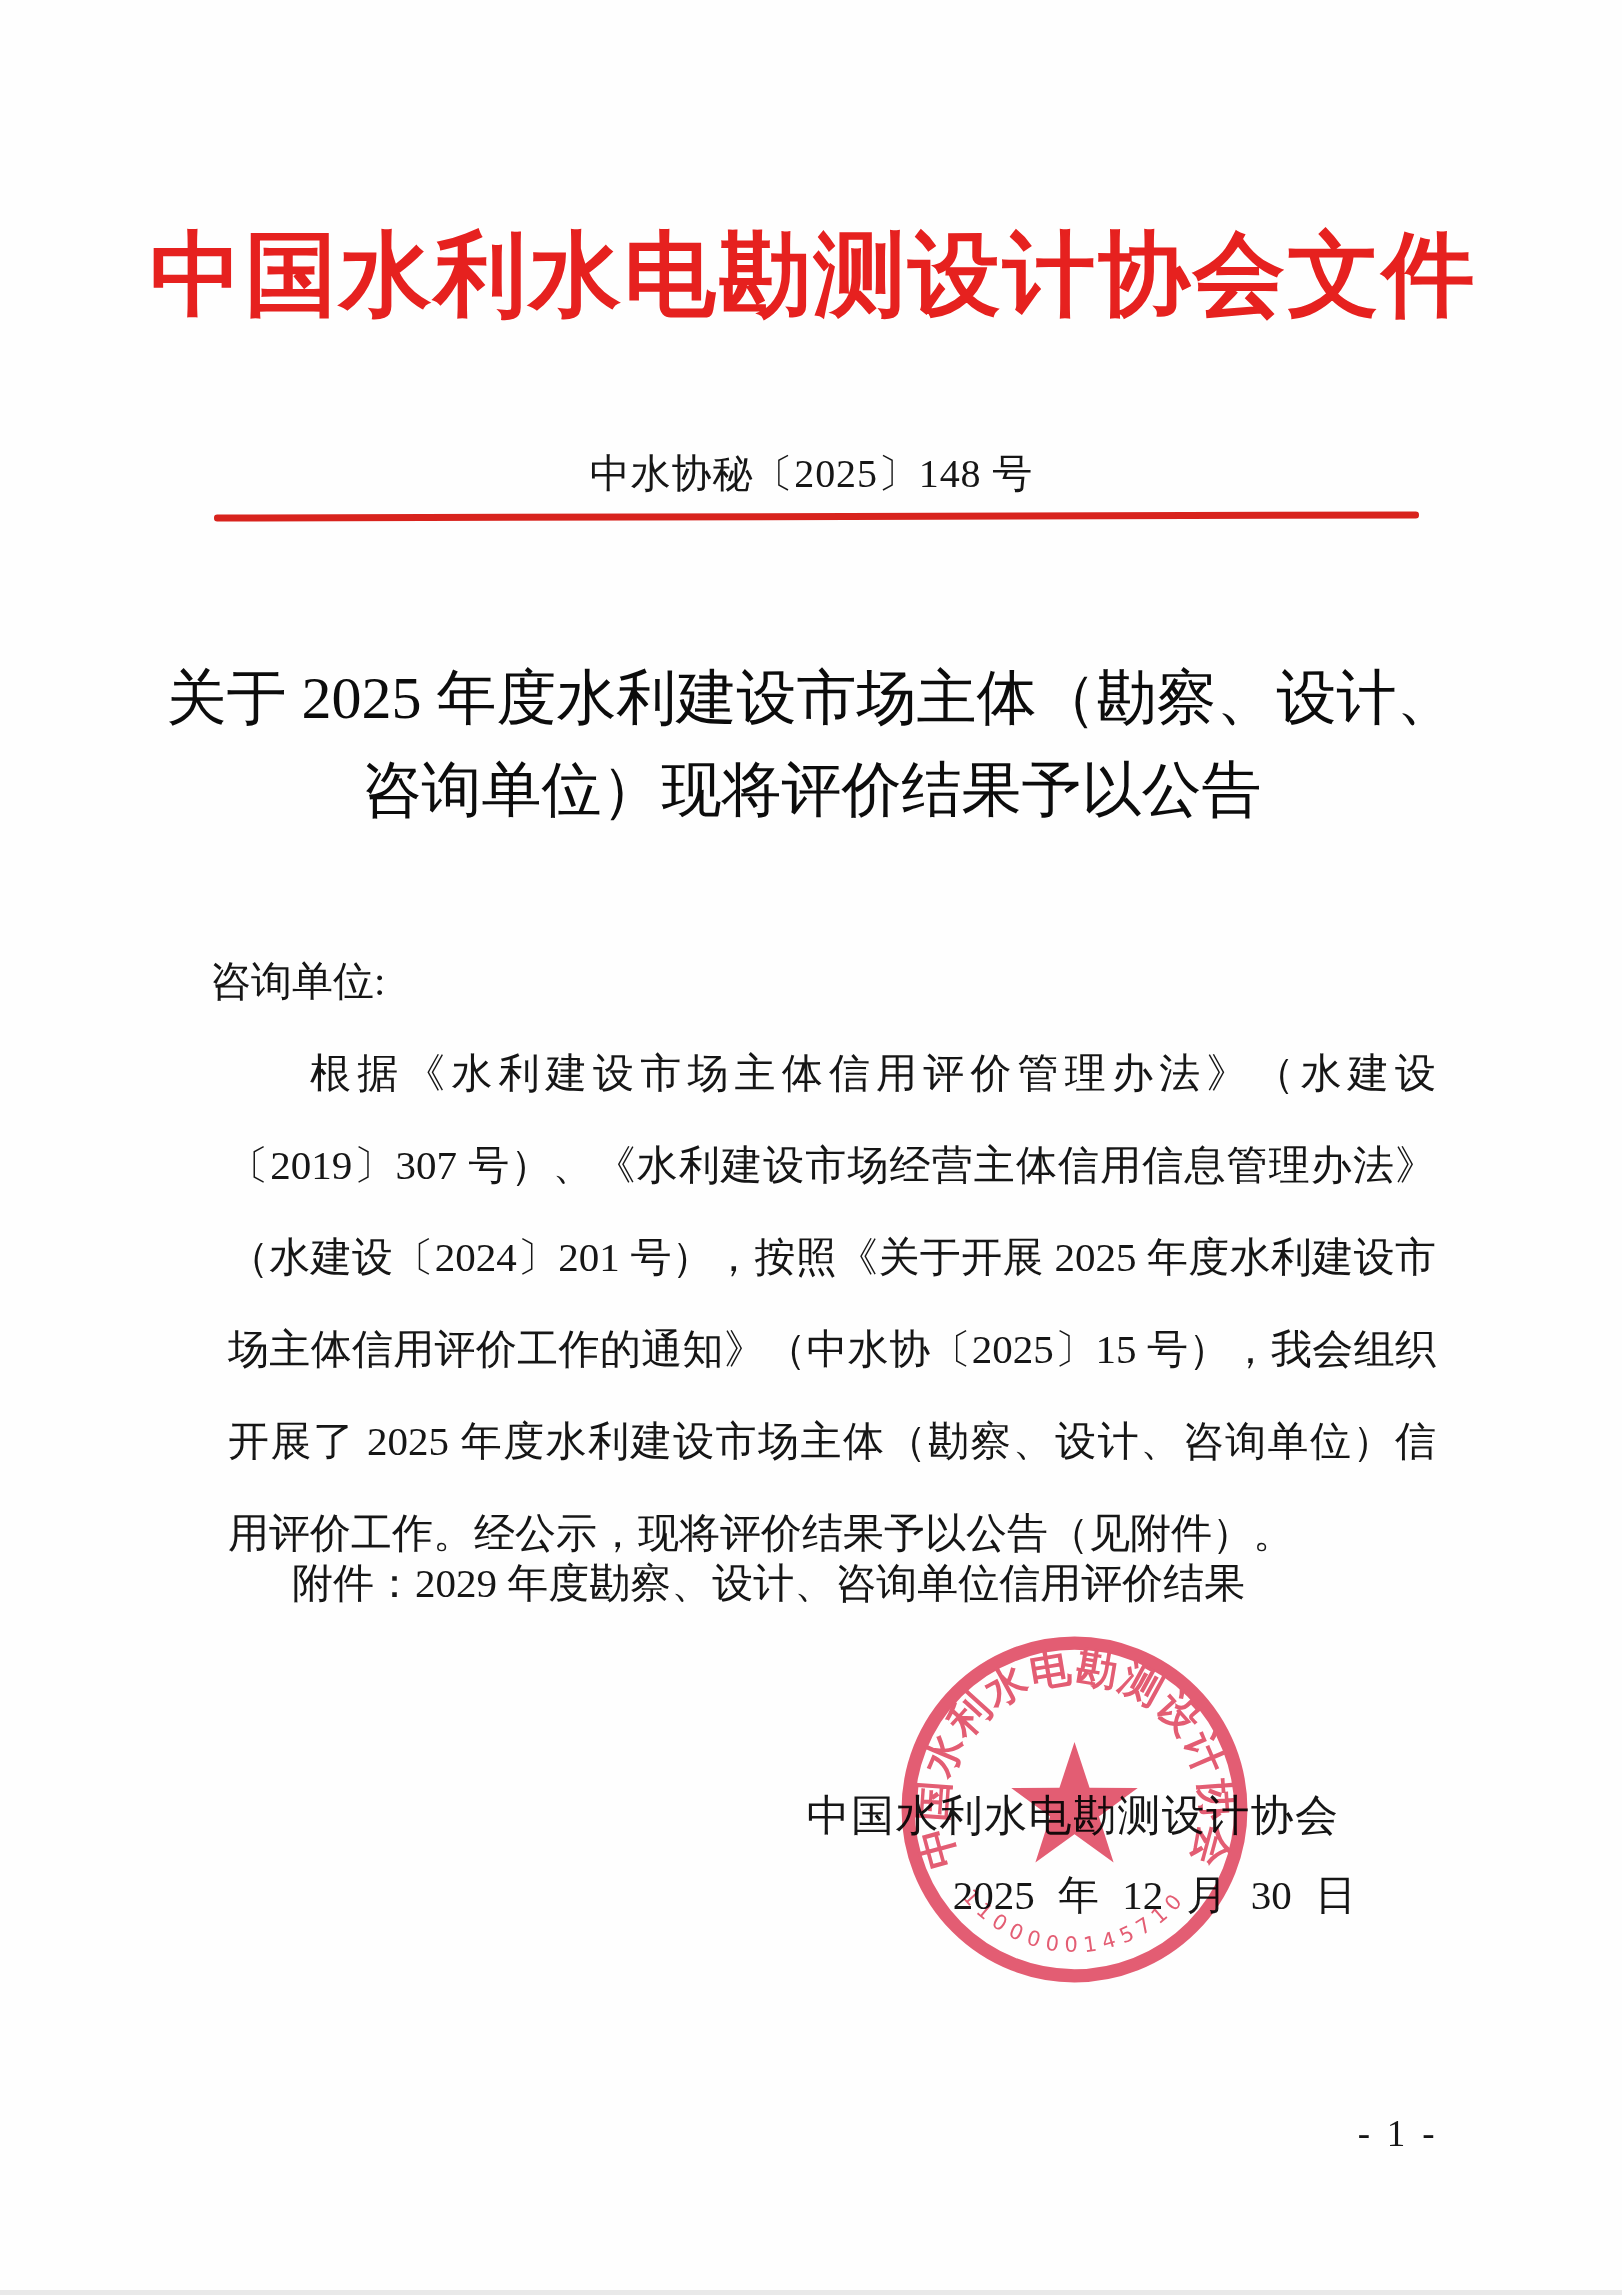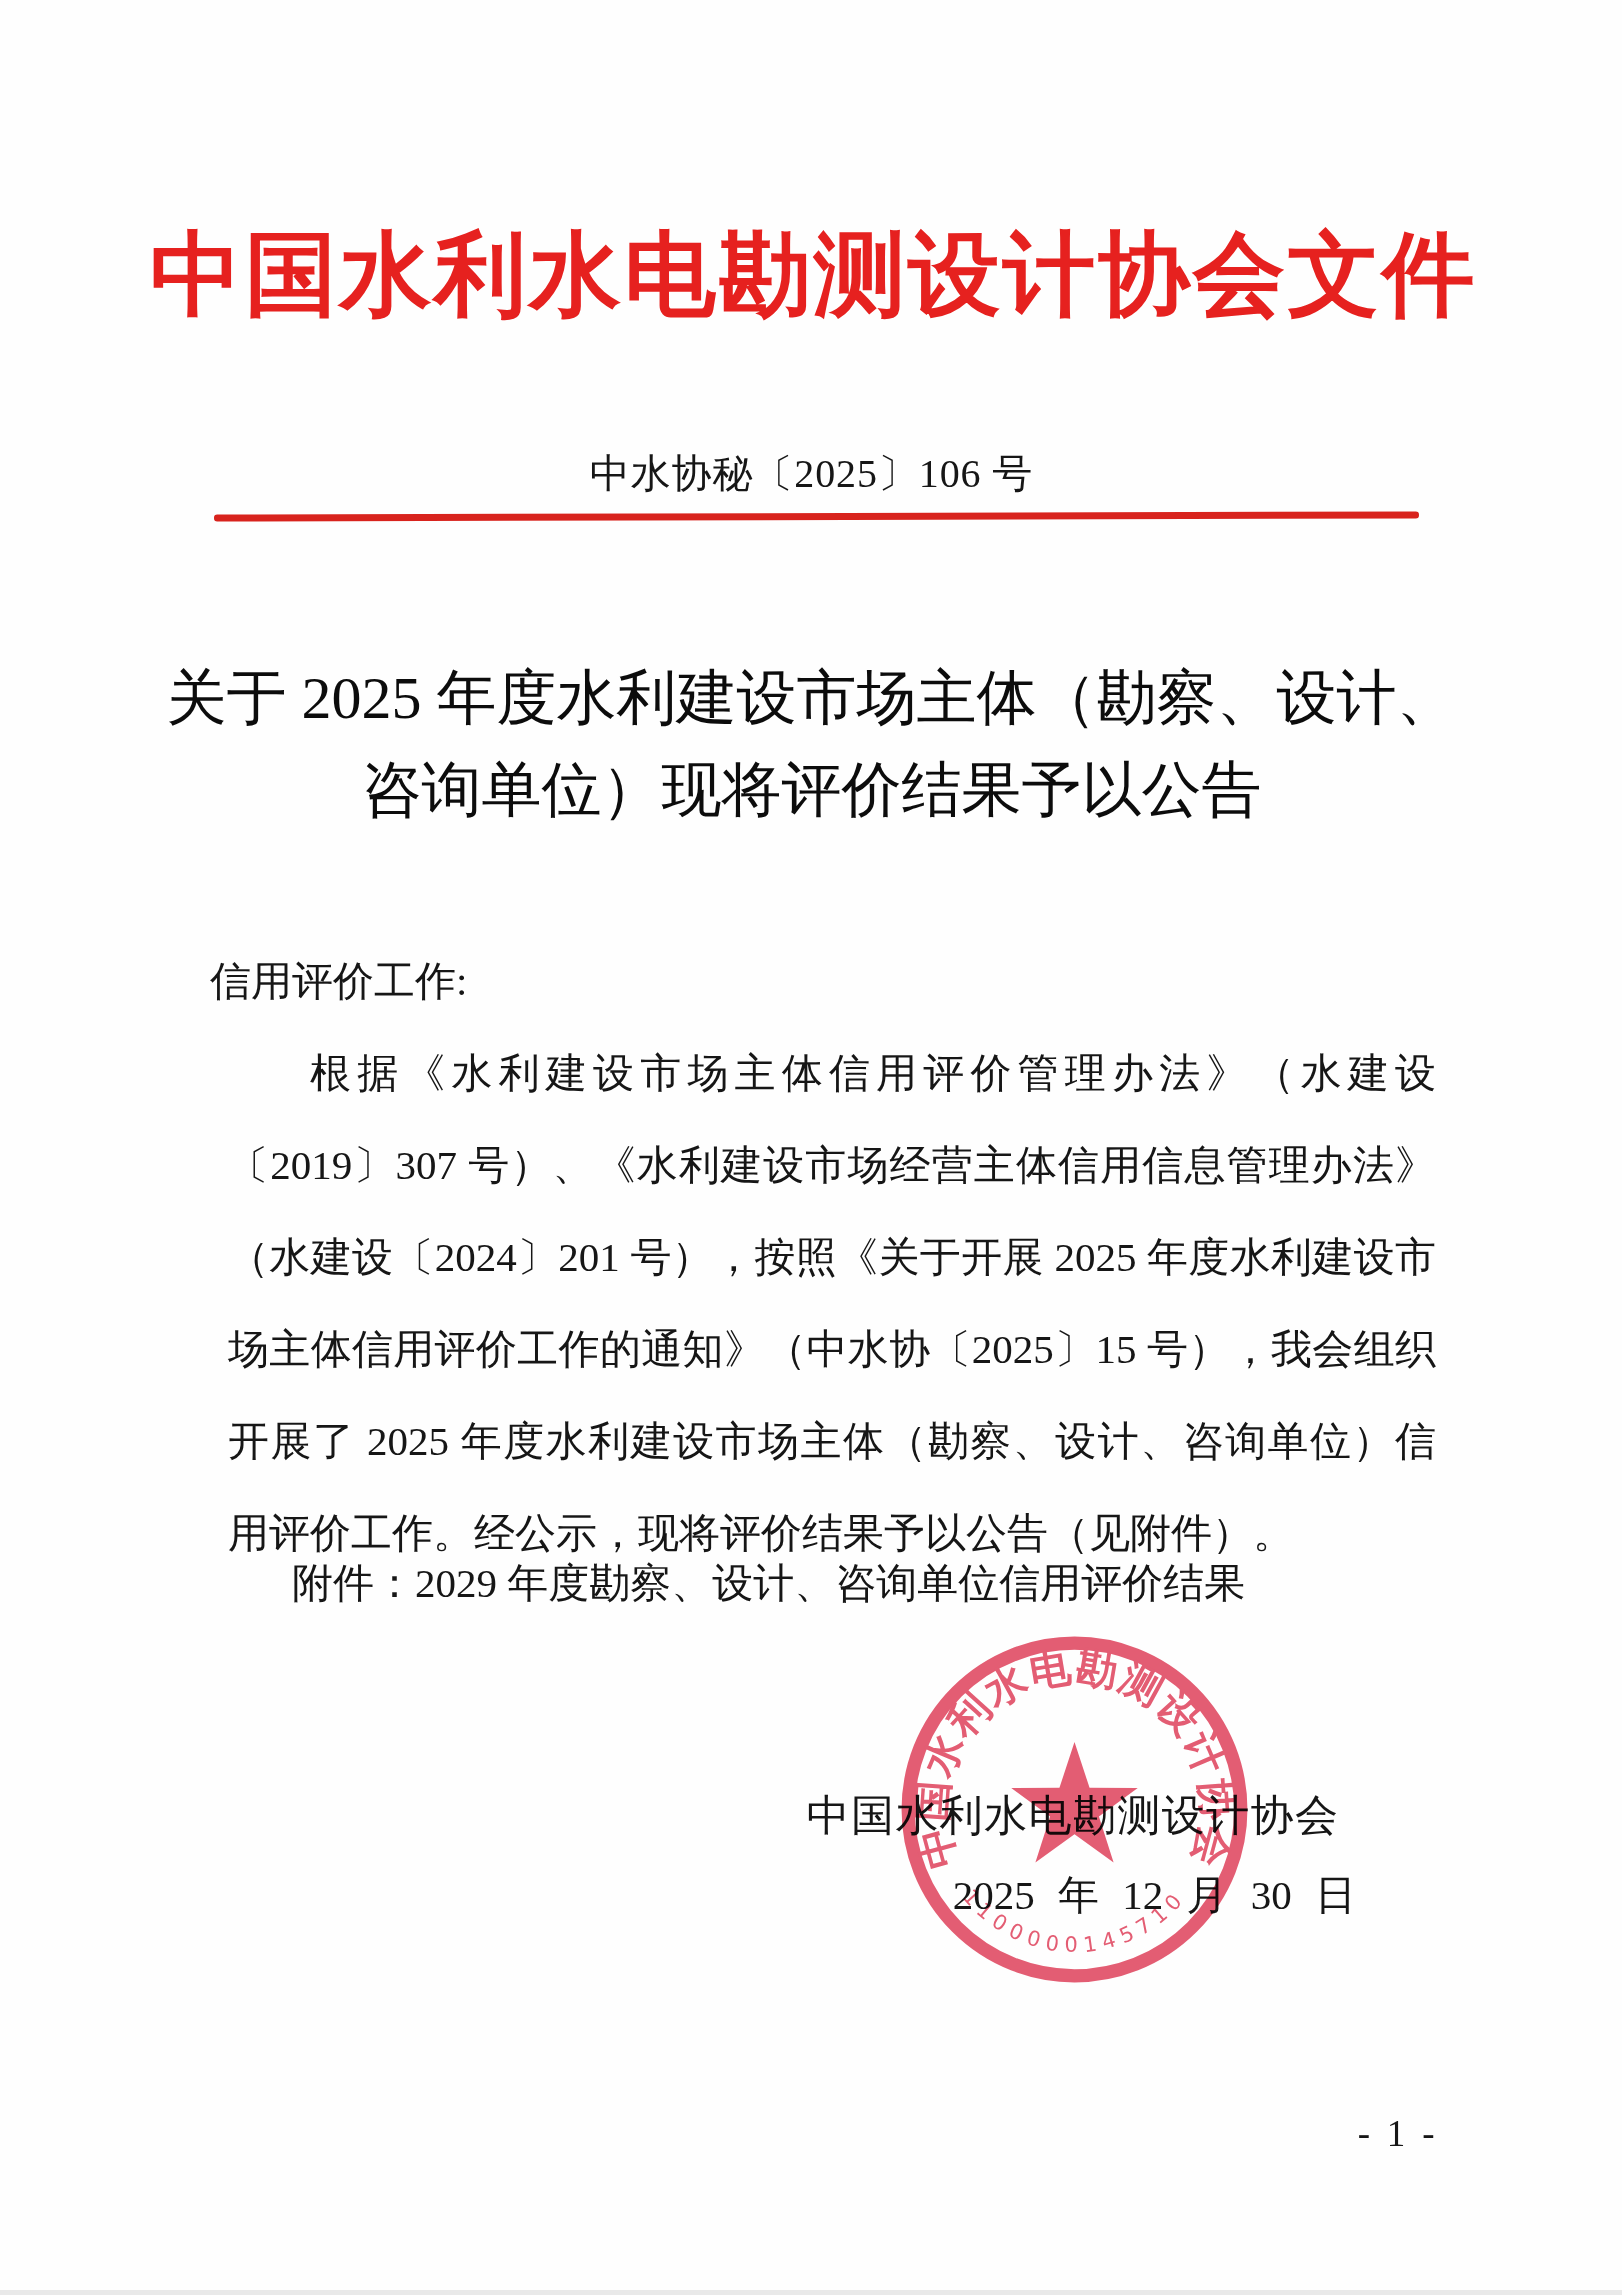--- a/index.html
+++ b/index.html
@@ -154,31 +154,31 @@
     background: #e9e9e9;
   }
 </style>
 </head>
 <body>
 
 <div class="page">
 
   <div class="header-title">中国水利水电勘测设计协会文件</div>
 
-  <div class="doc-number">中水协秘〔2025〕106 号</div>
+  <div class="doc-number">中水协秘〔2025〕148 号</div>
 
   <div class="red-rule"></div>
 
   <div class="title">
     <div>关于 2025 年度水利建设市场主体（勘察、设计、</div>
     <div>咨询单位）现将评价结果予以公告</div>
   </div>
 
   <div class="body-block">
-    <div class="salutation">信用评价工作:</div>
+    <div class="salutation">咨询单位:</div>
     <p class="para">根据《水利建设市场主体信用评价管理办法》（水建设〔2019〕307 号）、《水利建设市场经营主体信用信息管理办法》（水建设〔2024〕201 号），按照《关于开展 2025 年度水利建设市场主体信用评价工作的通知》（中水协〔2025〕15 号），我会组织开展了 2025 年度水利建设市场主体（勘察、设计、咨询单位）信用评价工作。经公示，现将评价结果予以公告（见附件）。</p>
   </div>
 
   <div class="attachment">附件：2029 年度勘察、设计、咨询单位信用评价结果</div>
 
   <div class="signer">中国水利水电勘测设计协会</div>
 
   <div class="date">2025 年 12 月 30 日</div>
 
   <div class="seal">

